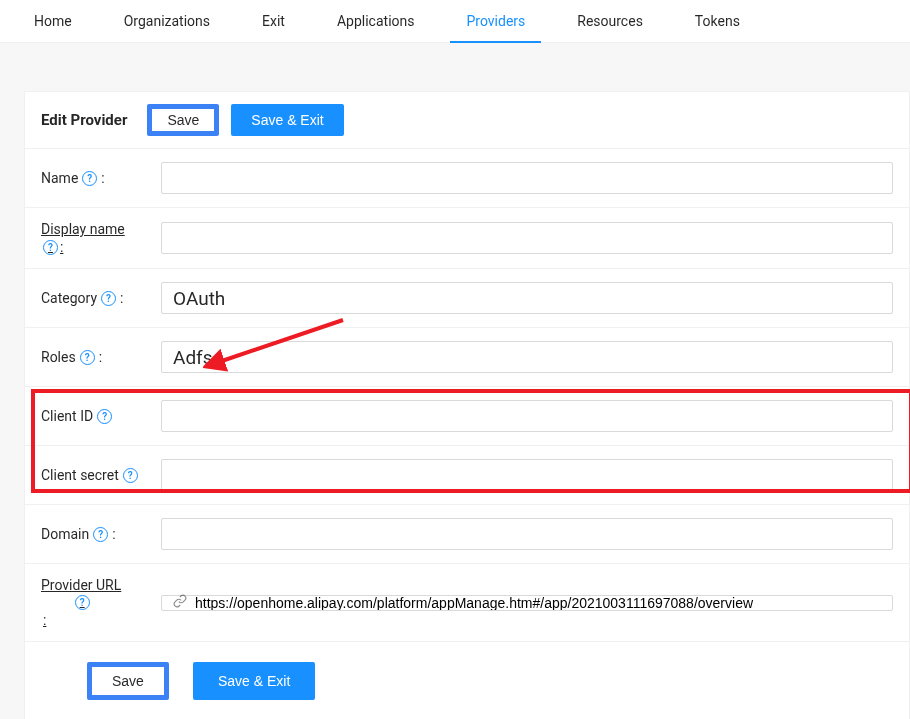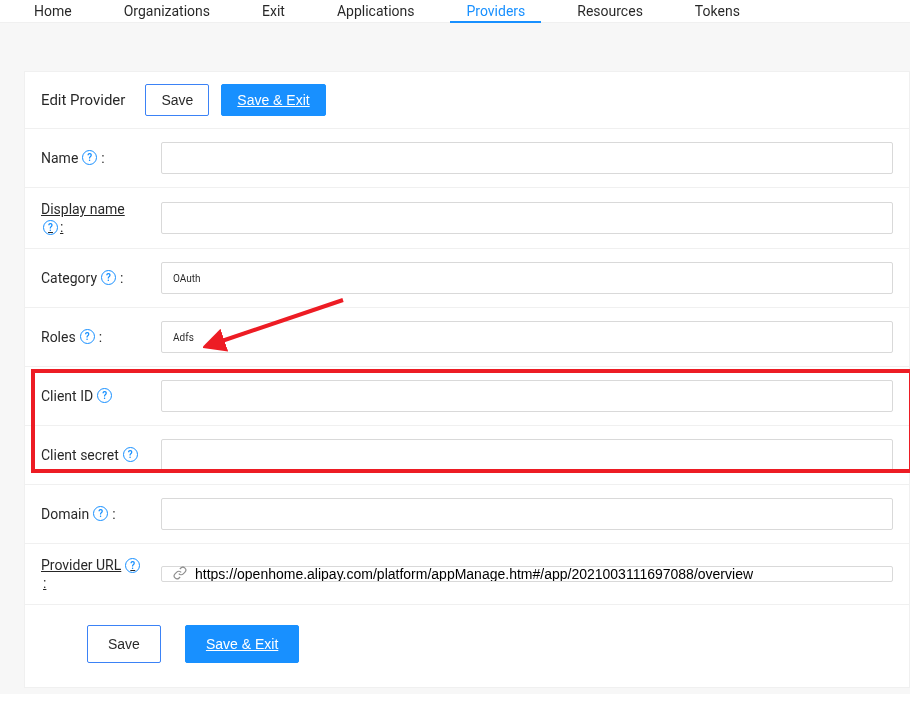--- a/index.html
+++ b/index.html
@@ -1,42 +1,42 @@
 <!DOCTYPE html>
 <html><head>
   <meta charset="utf-8">
   <style>
     * { box-sizing: border-box; margin: 0; padding: 0; }
     body { font-family: -apple-system, BlinkMacSystemFont, "Segoe UI", Roboto, sans-serif; font-size: 14px; color: rgba(0,0,0,0.85); background: #fff; }
     
     .nav-tabs { display: flex; border-bottom: 1px solid #f0f0f0; padding: 0 8px; background: #fff; box-shadow: 0 1px 2px rgba(0,0,0,0.03); }
-    .nav-tab { padding: 3px 16px; margin: 0 10px; cursor: pointer; color: rgba(0,0,0,0.85); position: relative; }
+    .nav-tab { padding: 13px 16px; margin: 0 10px; cursor: pointer; color: rgba(0,0,0,0.85); position: relative; }
     .nav-tab.active { color: #1890ff; }
     .nav-tab.active::after { content: ""; position: absolute; bottom: -1px; left: 0; right: 0; height: 2px; background: #1890ff; }
     
     .page-wrap { padding: 48px 0 0 24px; background: #f7f7f7; min-height: calc(100vh - 48px); }
     .card { background: #fff; border: 1px solid #f0f0f0; }
     
     .card-header { padding: 12px 16px; border-bottom: 1px solid #f0f0f0; display: flex; align-items: center; gap: 12px; }
-    .card-title { font-weight: 400; font-size: 15px; margin-right: 8px; }
+    .card-title { font-weight: 700; font-size: 15px; margin-right: 8px; }
     
-    .btn { display: inline-flex; align-items: center; justify-content: center; height: 32px; padding: 0 15px; border: 1px solid #3b82f6; border-radius: 2px; background: #fff; color: rgba(0,0,0,0.85); cursor: pointer; font-size: 14px; }
-    .btn-primary { background: #1890ff; border-color: #1890ff; color: #fff; text-decoration: underline; }
+    .btn { display: inline-flex; align-items: center; justify-content: center; height: 32px; padding: 0 15px; border: 5px solid #3b82f6; border-radius: 2px; background: #fff; color: rgba(0,0,0,0.85); cursor: pointer; font-size: 14px; }
+    .btn-primary { background: #1890ff; border-color: #1890ff; color: #fff; }
     
     .form { padding: 0; position: relative; }
     .form-row { display: flex; align-items: center; padding: 13px 16px; border-bottom: 1px solid #f0f0f0; }
-    .form-label { width: 120px; flex-shrink: 0; display: flex; align-items: flex-start; flex-wrap: wrap; gap: 2px; }
+    .form-label { width: 120px; flex-shrink: 0; display: flex; align-items: center; flex-wrap: wrap; gap: 2px; }
     .form-label-text { }
     .form-control { flex: 1; }
     
     .help-icon { display: inline-flex; align-items: center; justify-content: center; width: 15px; height: 15px; border: 1px solid #1890ff; border-radius: 50%; color: #1890ff; font-size: 10px; font-weight: 600; margin-left: 2px; cursor: help; }
     .colon { margin-left: 2px; }
     
     .input { width: 100%; height: 32px; padding: 4px 11px; border: 1px solid #d9d9d9; border-radius: 2px; font-size: 14px; color: rgba(0,0,0,0.85); background: #fff; }
-    .select { width: 100%; height: 32px; padding: 4px 11px; border: 1px solid #d9d9d9; border-radius: 2px; font-size: 10px; background: #fff; display: flex; align-items: center; justify-content: space-between; cursor: pointer; }
+    .select { width: 100%; height: 32px; padding: 4px 11px; border: 1px solid #d9d9d9; border-radius: 2px; font-size: 19px; background: #fff; display: flex; align-items: center; justify-content: space-between; cursor: pointer; }
     
     .input-with-prefix { display: flex; align-items: center; width: 100%; height: 16px; border: 1px solid #d9d9d9; border-radius: 2px; background: #fff; padding: 0 11px; gap: 8px; }
     .input-with-prefix input { border: none; flex: 1; height: 100%; font-size: 14px; outline: none; }
     .link-icon { color: rgba(0,0,0,0.45); font-size: 14px; }
     
     .highlight-box { position: absolute; border: 4px solid #ed1c24; left: 6px; right: -4px; pointer-events: none; }
     .arrow-annotation { position: absolute; pointer-events: none; }
     
     .footer-actions { padding: 20px 16px 24px 62px; display: flex; gap: 24px; }
     .footer-actions .btn { height: 38px; padding: 0 20px; }
@@ -144,21 +144,21 @@
           <span class="help-icon">?</span>
           <span class="colon">:</span>
         </div>
         <div class="form-control">
           <input class="input" value="" style="">
         </div>
       </div>
 
       <div class="form-row two-line">
         <div class="form-label">
-          <span style="display:flex;align-items:center;gap:2px;">
+          <span style="display:flex;align-items:center;gap:2px;flex-direction:column;">
             <span class="form-label-text">Provider URL</span>
             <span class="help-icon">?</span>
           </span>
           <span class="label-line2">
             <span class="colon">:</span>
           </span>
         </div>
         <div class="form-control">
           <div class="input-with-prefix">
             <span class="link-icon">

